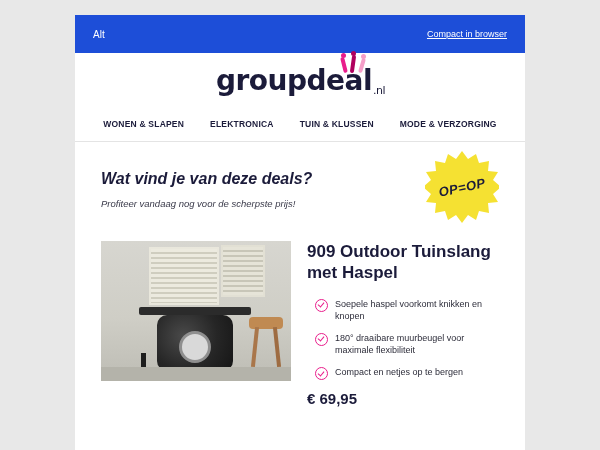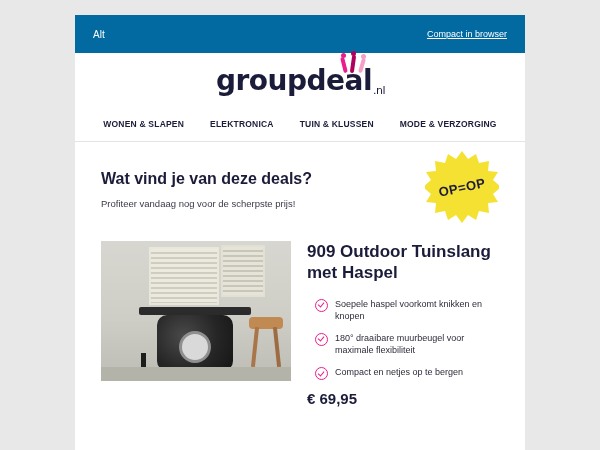--- a/index.html
+++ b/index.html
@@ -18,21 +18,21 @@
     left: 75px;
     top: 15px;
     width: 450px;
     height: 435px;
     background: #ffffff;
     overflow: hidden;
   }
   
   .topbar {
     height: 38px;
-    background: #0369a1;
+    background: #1d4ed8;
     display: flex;
     align-items: center;
     justify-content: space-between;
     padding: 0 18px;
     box-sizing: border-box;
   }
   .topbar-alt {
     color: #ffffff;
     font-size: 10px;
   }
@@ -100,20 +100,21 @@
     font-weight: bold;
     color: #1b1b3a;
     letter-spacing: 0.2px;
     cursor: pointer;
     white-space: nowrap;
   }
   
   .hero {
     position: relative;
     padding: 28px 26px 10px 26px;
+    font-style: italic;
   }
   .hero h1 {
     margin: 0 0 10px 0;
     font-size: 16px;
     color: #1b1b3a;
     font-weight: bold;
   }
   .hero p {
     margin: 0;
     font-size: 9.5px;

